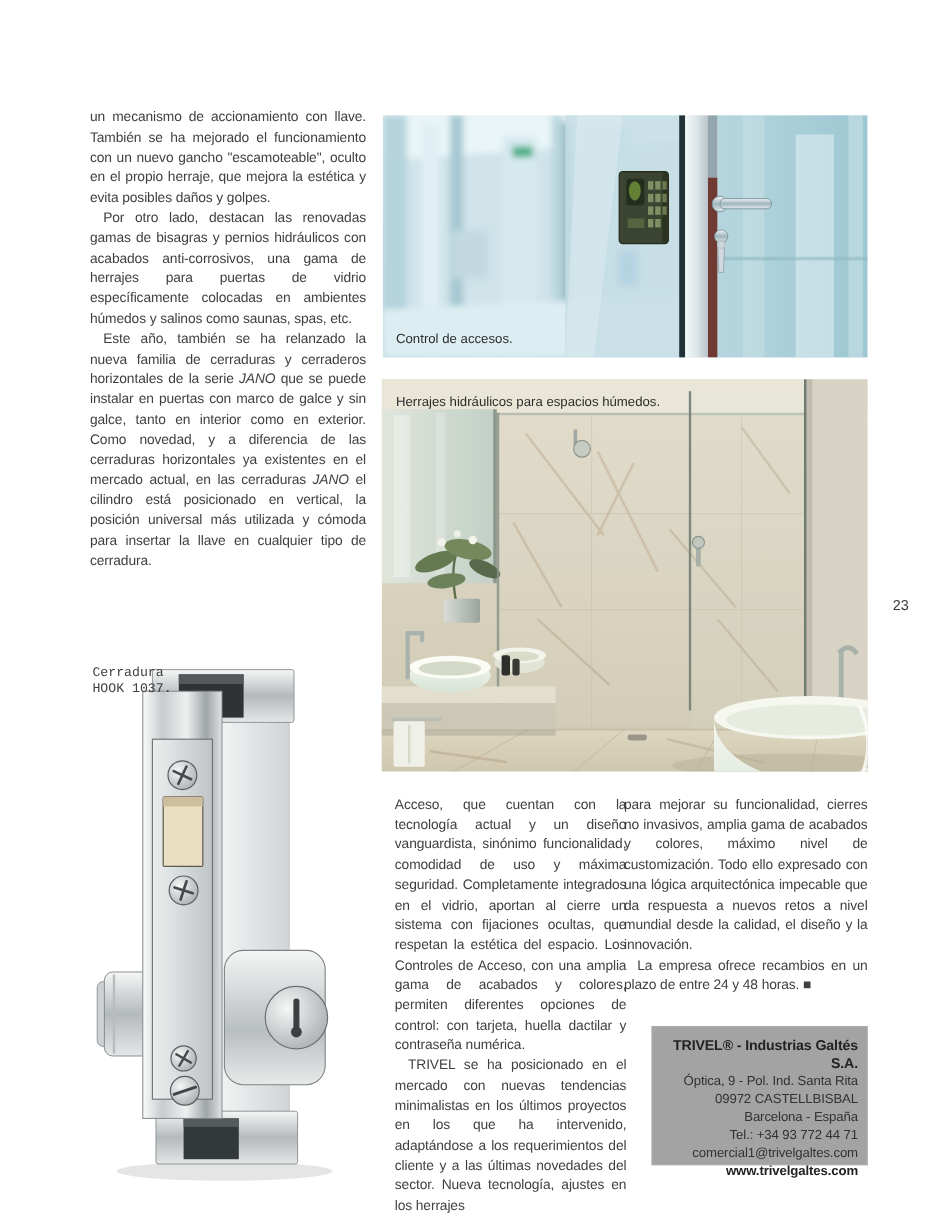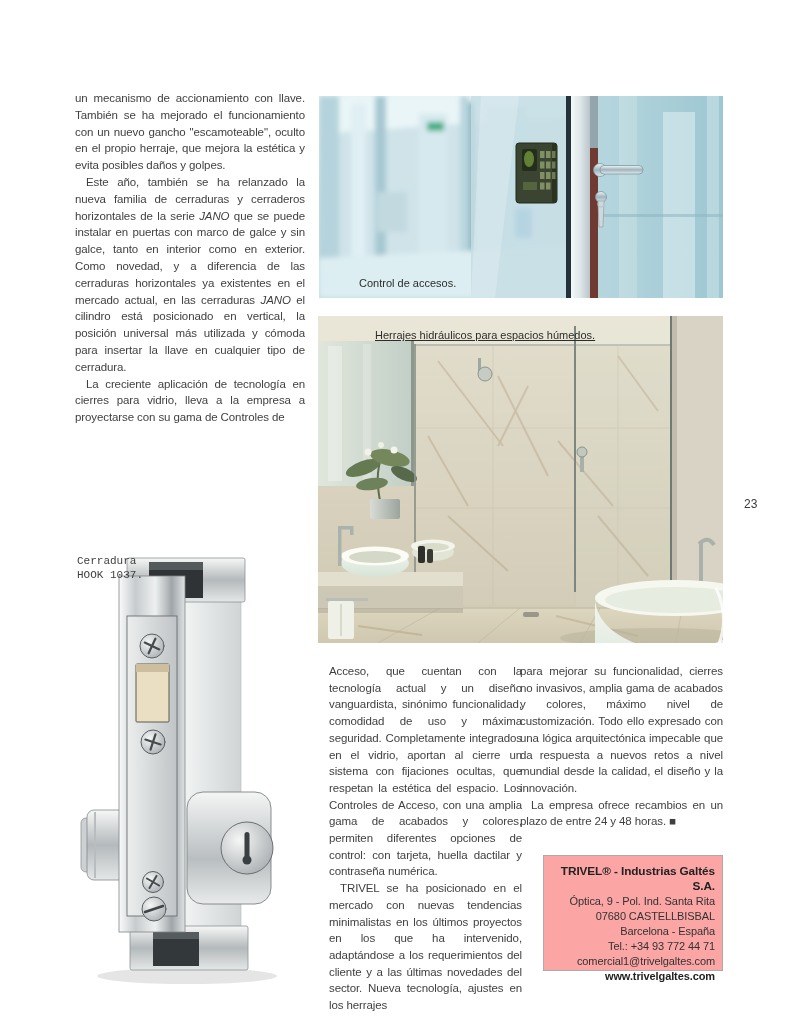--- a/index.html
+++ b/index.html
@@ -11,44 +11,44 @@
   .col p.ind{text-indent:11px;}
   .col-left{left:75px;top:90px;width:230px;}
   .col-mid{left:318px;top:663px;width:193px;line-height:16.7px;margin-left:11px;}
   .col-right{left:520px;top:663px;width:203px;line-height:16.7px;}
   .ital{font-style:italic;}
   
   figure{margin:0;padding:0;position:absolute;}
   .fig1{left:319px;top:96px;width:404px;height:202px;}
   .fig2{left:318px;top:316px;width:405px;height:327px;}
   .fig svg{display:block;}
-  .caption{position:absolute;font-size:11px;letter-spacing:0;color:#2c2c2c;margin-left:29px;}
+  .caption{position:absolute;font-size:11px;letter-spacing:0;color:#2c2c2c;}
   .cap1{left:11px;bottom:9px;}
-  .cap2{left:28px;top:13px;text-decoration:underline;}
+  .cap2{left:12px;top:13px;}
   
   .fig-lock{left:75px;top:552px;width:215px;height:440px;font-family:Liberation Mono, monospace;}
   .lock-label{position:absolute;left:2px;top:2px;font-size:11px;line-height:14px;color:#3f3f3f;z-index:2;}
   
   .pagenum{position:absolute;left:744px;top:497px;font-size:12px;color:#3a3a3a;}
   
   .contact{position:absolute;left:543px;top:855px;width:180px;height:116px;box-sizing:border-box;
-           background:#fca5a5;border:1px solid #ababab;padding:8px 7px 6px 8px;
+           background:#a3a3a3;border:1px solid #ababab;padding:8px 7px 6px 8px;
            text-align:right;font-size:11px;line-height:15px;color:#323232;letter-spacing:-0.1px;}
   .contact .company{font-size:11.8px;font-weight:bold;color:#222;}
   .contact .web{font-weight:bold;color:#222;}
 </style>
 </head>
 <body>
 
 <div class="page">
 
   <div class="col col-left">
     <p>un mecanismo de accionamiento con llave. También se ha mejorado el funcionamiento con un nuevo gancho "escamoteable", oculto en el propio herraje, que mejora la estética y evita posibles daños y golpes.</p>
+    <p class="ind">Por otro lado, destacan las renovadas gamas de bisagras y pernios hidráulicos con acabados anti-corrosivos, una gama de herrajes para puertas de vidrio específicamente colocadas en ambientes húmedos y salinos como saunas, spas, etc.</p>
     <p class="ind"><span>Este año, también se ha relanzado la nueva familia de cerraduras y cerraderos horizontales de la serie </span><span class="ital">JANO</span><span> que se puede instalar en puertas con marco de galce y sin galce, tanto en interior como en exterior. Como novedad, y a diferencia de las cerraduras horizontales ya existentes en el mercado actual, en las cerraduras </span><span class="ital">JANO</span><span> el cilindro está posicionado en vertical, la posición universal más utilizada y cómoda para insertar la llave en cualquier tipo de cerradura.</span></p>
-    <p class="ind">La creciente aplicación de tecnología en cierres para vidrio, lleva a la empresa a proyectarse con su gama de Controles de</p>
   </div>
 
   <figure class="fig fig1">
     <svg width="404" height="202" viewBox="0 0 404 202">
       <defs>
         <linearGradient id="g1a" x1="0" y1="0" x2="0" y2="1">
           <stop offset="0" stop-color="#e6f2f5"></stop>
             <stop offset="1" stop-color="#bcdae2"></stop>
         </linearGradient>
         <linearGradient id="g1b" x1="0" y1="0" x2="1" y2="0">
@@ -349,20 +349,20 @@
   </div>
 
   <div class="col col-right">
     <p>para mejorar su funcionalidad, cierres no invasivos, amplia gama de acabados y colores, máximo nivel de customización. Todo ello expresado con una lógica arquitectónica impecable que da respuesta a nuevos retos a nivel mundial desde la calidad, el diseño y la innovación.</p>
     <p class="ind">La empresa ofrece recambios en un plazo de entre 24 y 48 horas. ■</p>
   </div>
 
   <div class="contact">
     <div class="company">TRIVEL® - Industrias Galtés S.A.</div>
     <div>Óptica, 9 - Pol. Ind. Santa Rita</div>
-    <div>07680 CASTELLBISBAL</div>
+    <div>09972 CASTELLBISBAL</div>
     <div>Barcelona - España</div>
     <div>Tel.: +34 93 772 44 71</div>
     <div>comercial1@trivelgaltes.com</div>
     <div class="web">www.trivelgaltes.com</div>
   </div>
 
 </div>
 
 </body></html>

